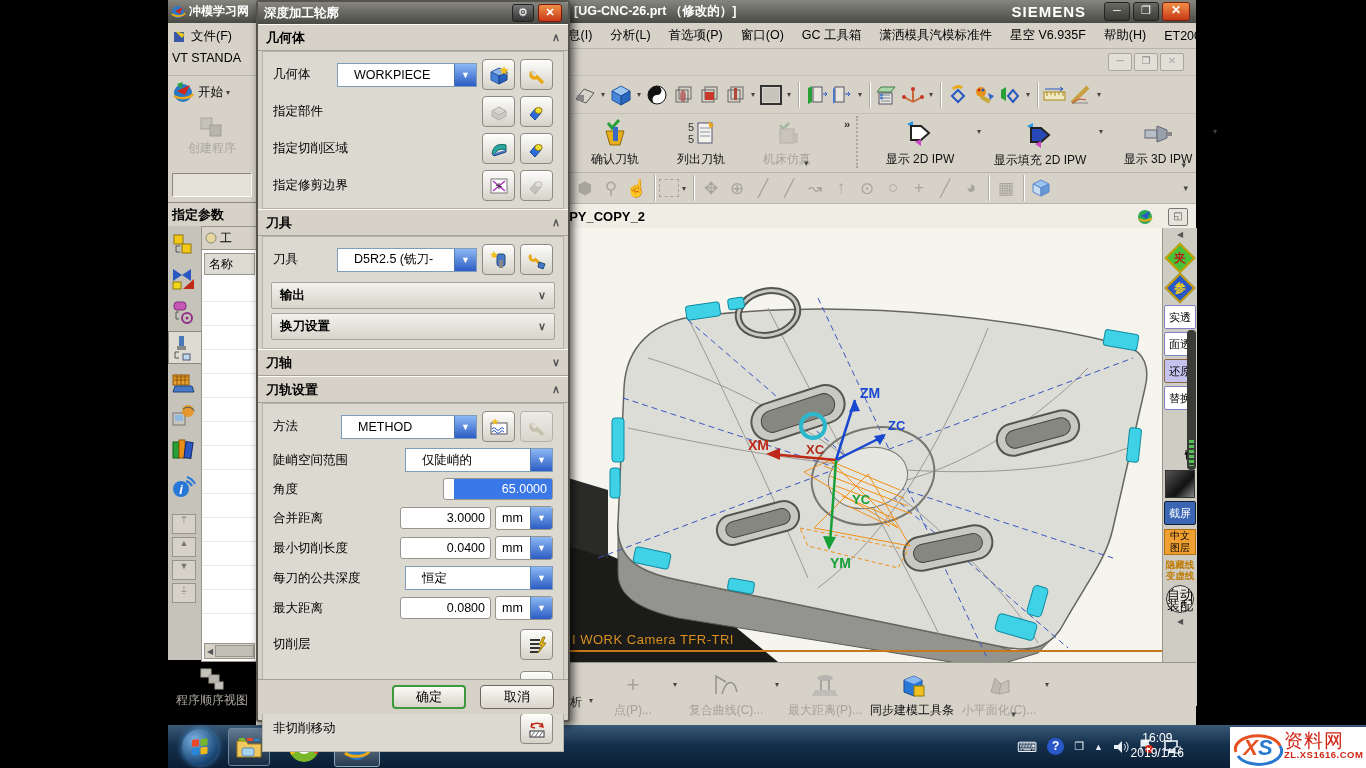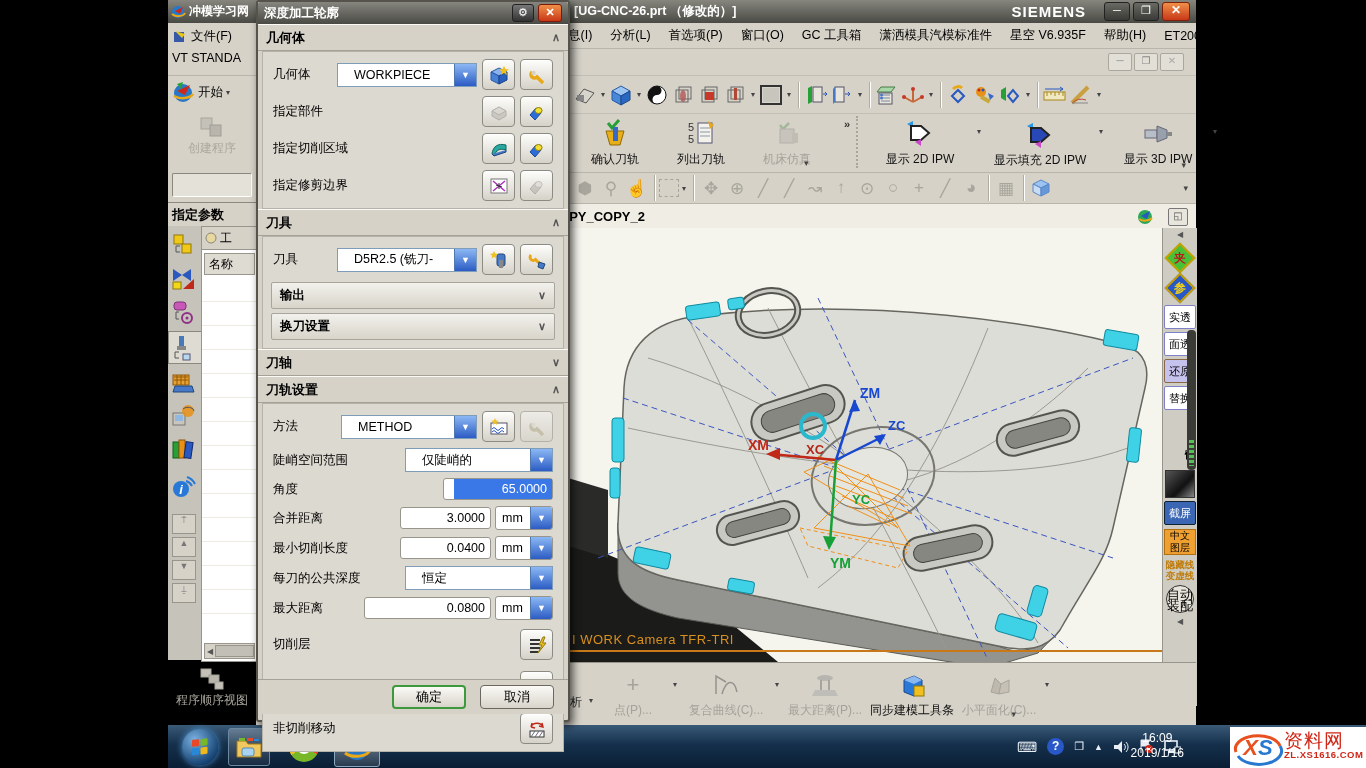--- a/index.html
+++ b/index.html
@@ -822,21 +822,21 @@
       </div>
       <div class="frow">
         <span class="flab">每刀的公共深度</span>
         <div class="dd" style="width:130px;">
           <span>恒定</span>
             <span class="ddar">▼</span>
         </div>
       </div>
       <div class="frow">
         <span class="flab">最大距离</span>
-        <div class="vf" style="width:84px;padding-left:36px;">
+        <div class="vf" style="width:84px;">
             <span>0.0800</span>
           </div>
         <div class="unit">
             <span>mm</span>
             <span class="ddar">▼</span>
           </div>
       </div>
       <div class="frow" style="padding-top:6px;">
         <span class="flab">切削层</span>
         <span class="ibtn">

